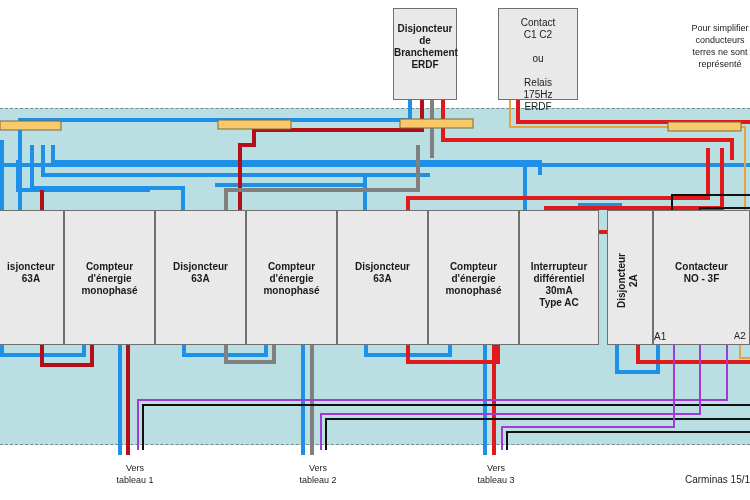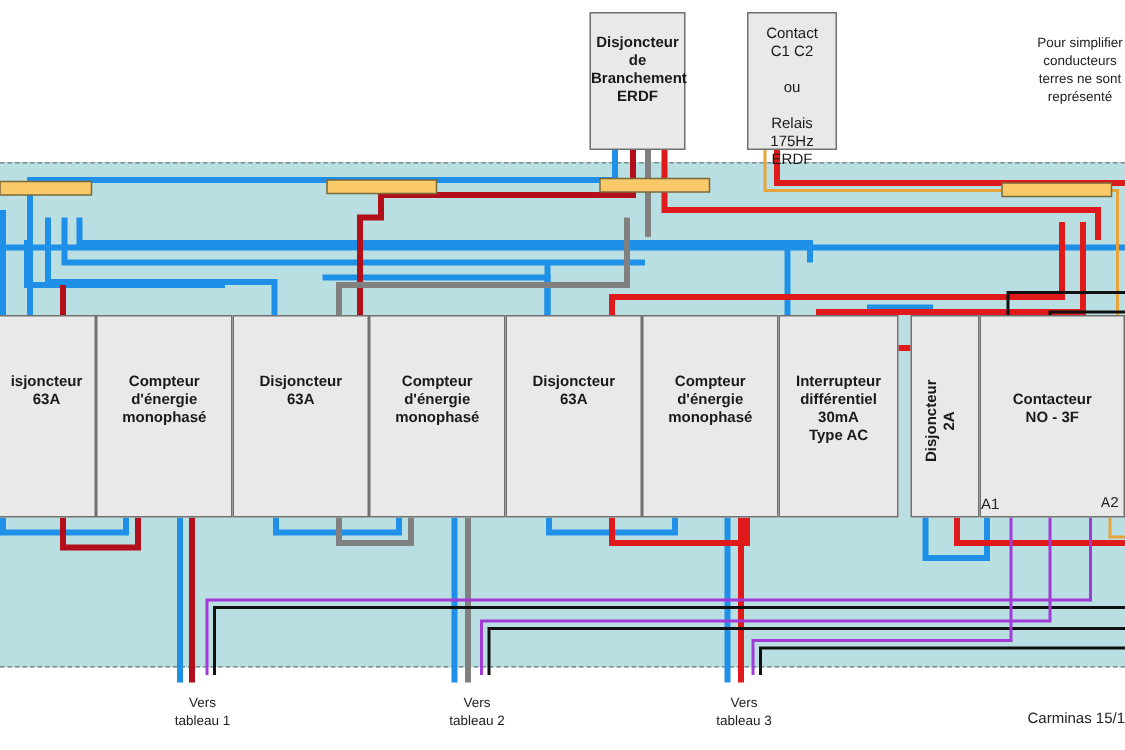--- a/index.html
+++ b/index.html
@@ -1,20 +1,20 @@
 <!DOCTYPE html>
 <html><head>
 <meta charset="utf-8">
 <style>
   html, body { margin:0; padding:0; background:#ffffff; }
   body { width:750px; height:500px; position:relative; overflow:hidden; font-family:"Liberation Sans", sans-serif; }
   #board { position:absolute; left:0; top:108px; width:750px; height:335px; background:#b9dfe3; border-top:1px dashed #7a8a8c; border-bottom:1px dashed #7a8a8c; }
   svg#wires { position:absolute; left:0; top:0; width:750px; height:500px; }
   .box { position:absolute; background:#e9e9e9; border:1px solid #707070; box-sizing:border-box; text-align:center; font-size:10px; font-weight:bold; color:#1a1a1a; line-height:12px; }
-  .box .lbl { display:block; padding-top:38px; white-space:pre-line; }
+  .box .lbl { display:block; padding-top:50px; white-space:pre-line; }
   .hdr { position:absolute; background:#e9e9e9; border:1px solid #707070; box-sizing:border-box; text-align:center; font-size:10px; color:#1a1a1a; line-height:12px; white-space:pre-line; }
   .note { position:absolute; font-size:9px; color:#222; text-align:center; white-space:pre-line; line-height:12px; }
   .vert { position:absolute; writing-mode:vertical-rl; transform:rotate(180deg); font-size:10px; font-weight:bold; white-space:pre-line; text-align:center; line-height:12px; }
   .term { position:absolute; font-size:10px; color:#222;text-align:center; }
 </style>
 </head>
 <body>
 
 <div id="board"></div>
 
@@ -109,21 +109,21 @@
         <circle cx="728" cy="240" r="1.8"></circle>
         <line x1="720" y1="226" x2="728" y2="238"></line>
       </g>
   </g>
 </svg>
 
 <div class="hdr" style="left:393px;top:8px;width:64px;height:92px;font-weight:bold;padding-top:14px;">Disjoncteur
 de
 Branchement
 ERDF</div>
-<div class="hdr" style="left:498px;top:8px;width:60px;height:92px;padding-top:8px;">Contact
+<div class="hdr" style="left:498px;top:8px;width:80px;height:92px;padding-top:8px;">Contact
 C1 C2
 
 ou
 
 Relais
 175Hz
 ERDF</div>
 <div class="note" style="left:680px;top:22px;width:80px;">Pour simplifier
 conducteurs
 terres ne sont

